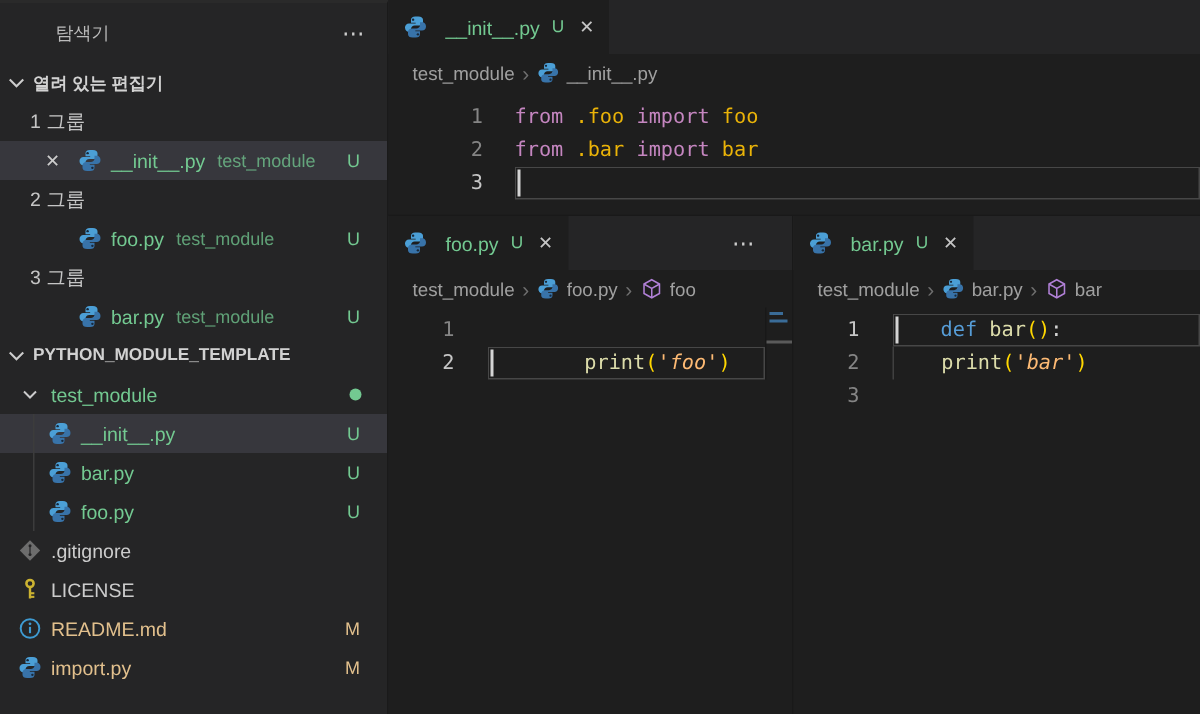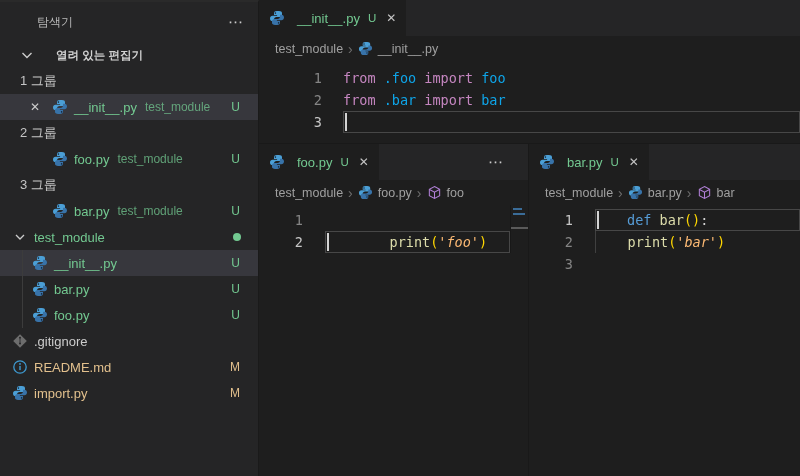--- a/index.html
+++ b/index.html
@@ -7,22 +7,22 @@
               font-family:"Liberation Sans", sans-serif; }
   .root { display:flex; width:800px; height:476px; }
 
   
   .sidebar { width:259px; background:#252526; color:#cccccc; flex-shrink:0;
              border-right:1px solid #1a1a1a; border-top:2px solid #2a2a2a; }
   .sb-title-row { height:40px; display:flex; align-items:center;
                   justify-content:space-between; padding:0 14px 0 17px;margin-left:20px; }
   .sb-title { font-size:12px; color:#bbbbbb; }
   .more-dots { font-size:15px; color:#cccccc; letter-spacing:1px; cursor:pointer; }
-  .section-header { height:26px; display:flex; align-items:center; gap:21px;
-                    font-size:11.5px; font-weight:bold; color:#d2d2d2; padding-left:19px; }
+  .section-header { height:26px; display:flex; align-items:center; gap:3px;
+                    font-size:11.5px; font-weight:bold; color:#d2d2d2; padding-left:3px; }
   .section-header .chev { width:16px; height:16px; display:flex; align-items:center; justify-content:center; }
   .row { height:26px; display:flex; align-items:center; font-size:13px;
          position:relative; cursor:pointer; }
   .row.selected { background:#37373d; }
   .grp-label { padding-left:20px; color:#c5c5c5; }
   .oe-row { padding-left:30px; }
   .oe-close { width:22px; font-size:12px; color:#cccccc; text-align:left; }
   .ficon { width:16px; height:16px; margin-right:6px; flex-shrink:0; display:inline-flex; }
   .fname { white-space:nowrap; }
   .fdesc { margin-left:8px; font-size:12px; opacity:.75; }
@@ -69,21 +69,21 @@
   .content.cursor::after { content:""; position:absolute; left:2px; top:2px;
                            bottom:2px; width:1.5px; background:#d4d4d4; }
   .content.iguide::before { content:""; position:absolute; left:0; top:0; bottom:0;
                             width:1px; background:#404040; }
   .has-minimap .code-line { padding-right:18px; }
   .minimap { position:absolute; right:0; top:0; bottom:0; width:18px;
              border-left:1px solid #181818; }
   .mm-mark { position:absolute; left:2px; height:2px; width:9px; background:#3a6c98; }
   .mm-slider { position:absolute; left:0; right:0; top:22px; height:2px; background:#5a5a5a; }
   .t-kw { color:#c586c0; } .t-def { color:#569cd6; } .t-fn { color:#dcdcaa; }
-  .t-ty { color:#0ea5e9; } .t-str { color:#fdba74;font-style:italic; } .t-br { color:#ffd700; }
+  .t-ty { color:#eab308; } .t-str { color:#fdba74;font-style:italic; } .t-br { color:#ffd700; }
   .t-pl { color:#d4d4d4; }
   svg { display:block; width:100%; height:100%; }
 </style>
 </head>
 <body>
 
 <div class="root">
   <aside class="sidebar">
     <div class="sb-title-row">
       <span class="sb-title">탐색기</span>
@@ -137,20 +137,28 @@
               <circle cx="6.4" cy="3.1" r=".8" fill="#17283a"></circle>
               <path fill="#3873a9" d="M8.1 15c2 0 2.9-.9 2.9-2.2v-1.9H7.9v-.6h4.5c1.5 0 2.6-1.1 2.6-2.7 0-1.7-1-2.8-2.5-2.8H11v1.8C11 8 9.9 9 8.5 9h-3C4.2 9 3 10 3 11.3v1.5C3 14.1 4.1 15 6.1 15Z"></path>
               <circle cx="9.6" cy="12.9" r=".8" fill="#17283a"></circle>
             </svg>
           </span>
           <span class="fname c-green">bar.py</span>
           <span class="fdesc c-green">test_module</span>
           <span class="badge c-green">U</span>
         </div>
       </div>
+    <div class="section-header">
+      <span class="chev">
+        <svg viewBox="0 0 16 16">
+            <path d="M3.5 6l4.5 4.5L12.5 6" fill="none" stroke="#cccccc" stroke-width="1.4"></path>
+          </svg>
+      </span>
+      <span>PYTHON_MODULE_TEMPLATE</span>
+    </div>
     <div id="tree-list">
         <div class="row lvl1f">
           <span class="chev ficon">
             <svg viewBox="0 0 16 16">
               <path d="M4 6l4 4 4-4" fill="none" stroke="#cccccc" stroke-width="1.3"></path>
             </svg>
           </span>
           <span class="fname c-green">test_module</span>
           <span class="dot"></span>
         </div>
@@ -196,20 +204,31 @@
         <div class="row lvl1">
           <span class="ficon">
             <svg viewBox="0 0 16 16">
               <path d="M8 1.2 14.8 8 8 14.8 1.2 8Z" fill="#6d6d6d"></path>
               <circle cx="8" cy="4.8" r="1" fill="#252526"></circle>
               <circle cx="8" cy="10.6" r="1" fill="#252526"></circle>
               <rect x="7.6" y="5.6" width=".8" height="4.2" fill="#252526"></rect>
             </svg>
           </span>
           <span class="fname c-def">.gitignore</span>
+        </div>
+        <div class="row lvl1">
+          <span class="ficon">
+            <svg viewBox="0 0 16 16">
+              <circle cx="8" cy="4" r="2.4" fill="none" stroke="#ccb331" stroke-width="1.7"></circle>
+              <rect x="7.2" y="6.2" width="1.6" height="7.8" fill="#ccb331"></rect>
+              <rect x="8.6" y="9.8" width="2.3" height="1.4" fill="#ccb331"></rect>
+              <rect x="8.6" y="12.2" width="2.3" height="1.4" fill="#ccb331"></rect>
+            </svg>
+          </span>
+          <span class="fname c-def">LICENSE</span>
         </div>
         <div class="row lvl1">
           <span class="ficon">
             <svg viewBox="0 0 16 16">
               <circle cx="8" cy="8" r="6.2" fill="none" stroke="#3e9ad1" stroke-width="1.3"></circle>
               <rect x="7.3" y="6.9" width="1.4" height="4.2" fill="#3e9ad1"></rect>
               <circle cx="8" cy="4.9" r=".95" fill="#3e9ad1"></circle>
             </svg>
           </span>
           <span class="fname c-mod">README.md</span>

